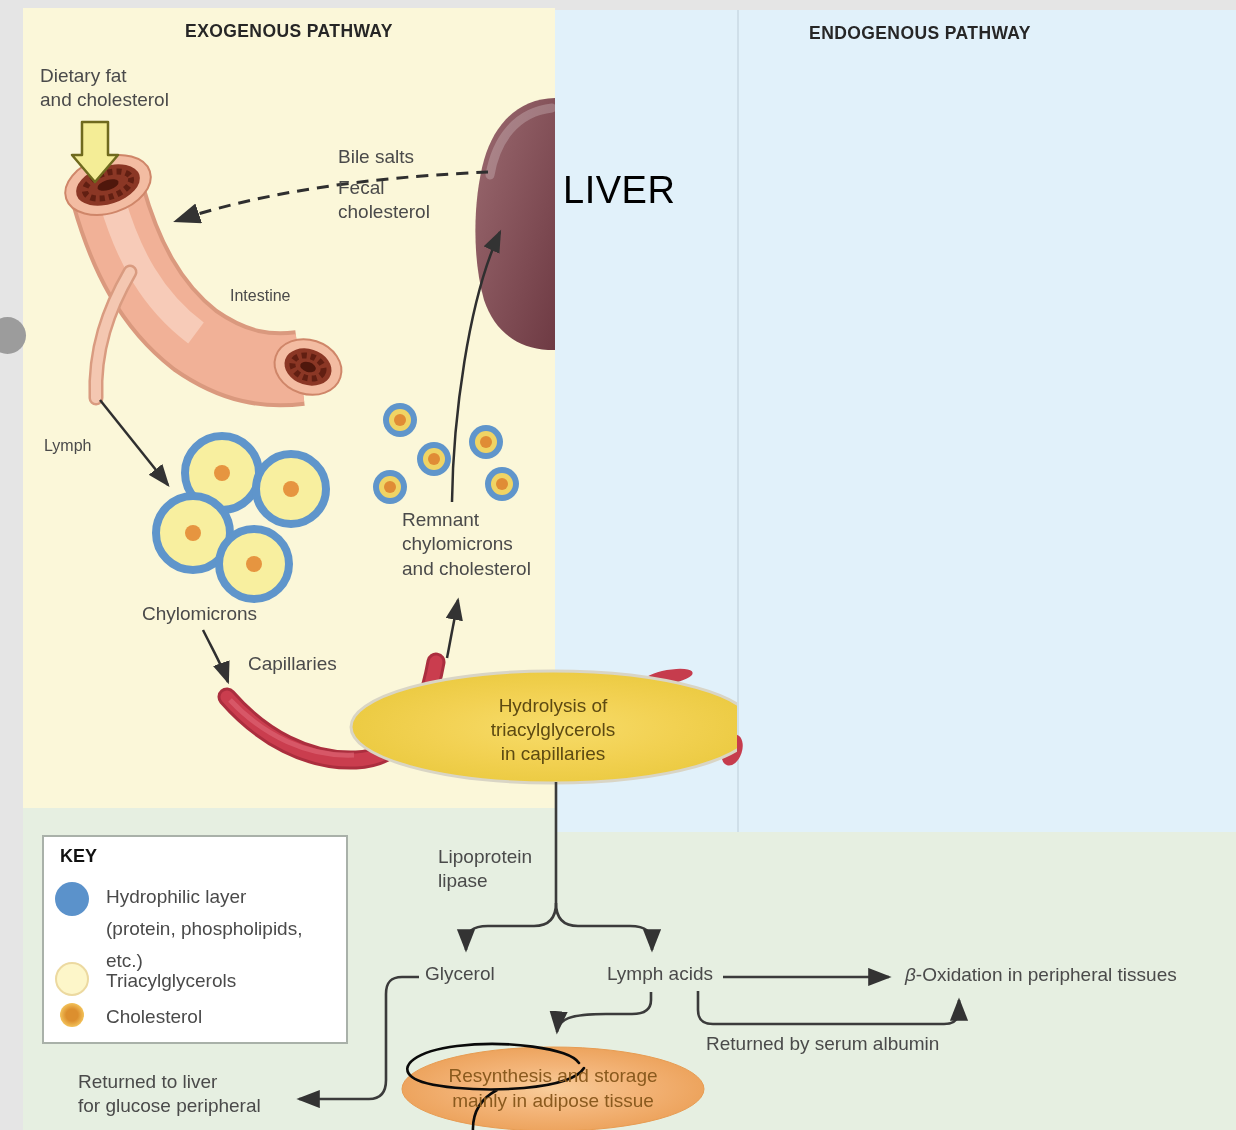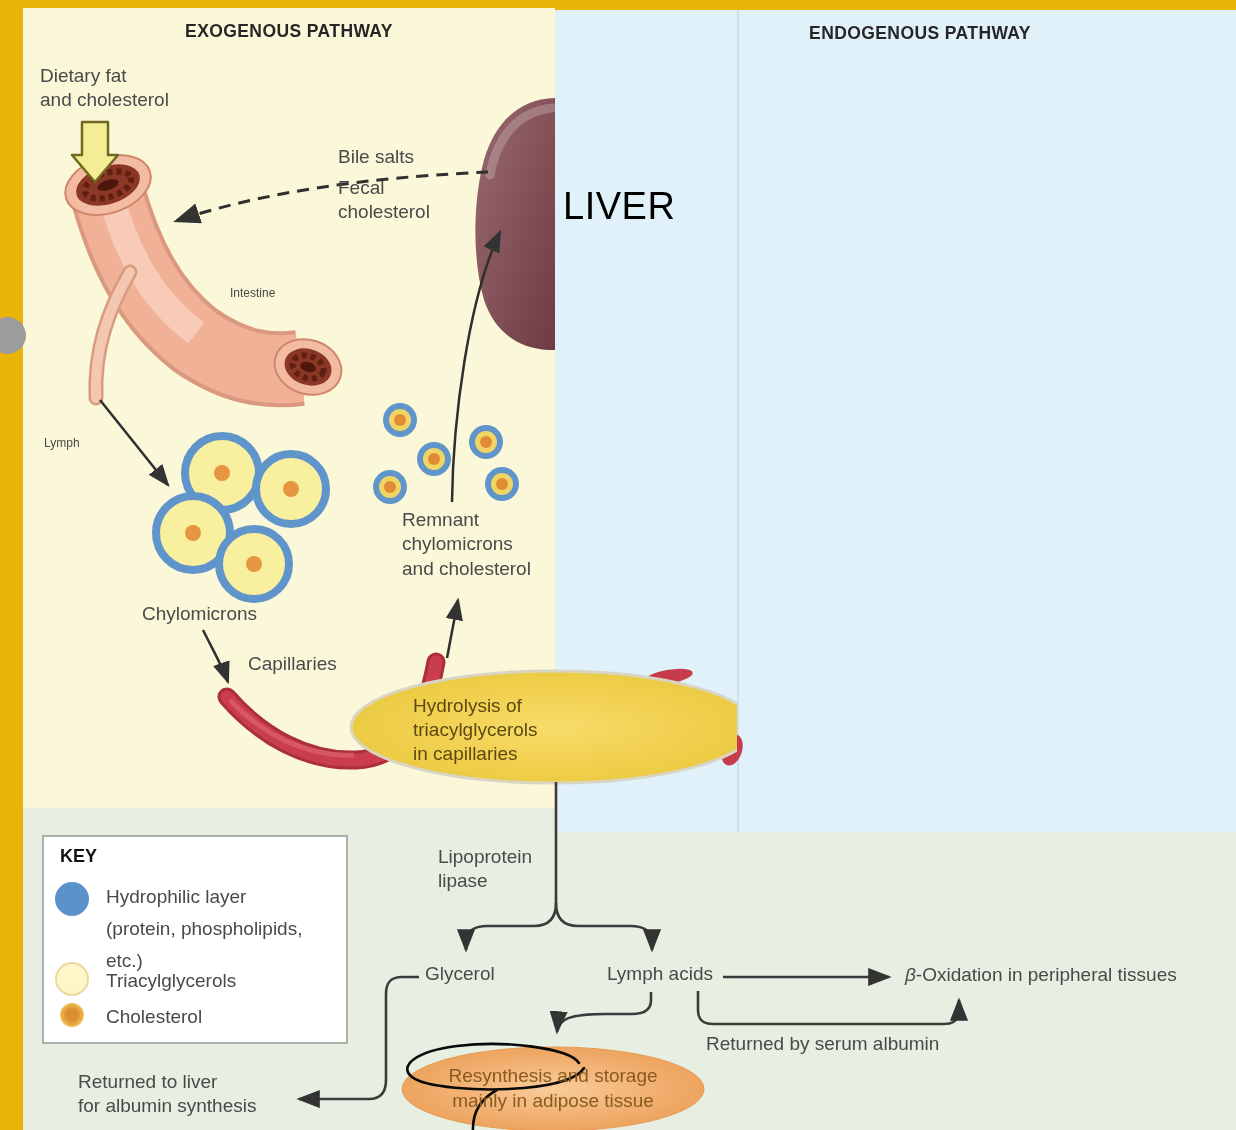--- a/index.html
+++ b/index.html
@@ -1,28 +1,28 @@
 <!DOCTYPE html>
 <html><head>
 <meta charset="utf-8">
 <style>
   html,body{margin:0;padding:0;background:#ffffff;}
-  .stage{position:relative;width:1236px;height:1130px;overflow:hidden;background:#eab308;
+  .stage{position:relative;width:1236px;height:1130px;overflow:hidden;background:#e5e5e5;
          font-family:"Liberation Sans",sans-serif;}
   .bg{position:absolute;}
   .bg-yellow{left:23px;top:8px;width:532px;height:800px;background:#fbf7d9;}
   .bg-green{left:23px;top:808px;width:1213px;height:322px;background:#e6efe1;}
   .bg-blue{left:555px;top:10px;width:681px;height:822px;background:#e1f1fa;}
   .blue-divider{position:absolute;left:737px;top:10px;width:2px;height:822px;background:#cfdfe9;}
   svg.fig{position:absolute;left:0;top:0;z-index:2;pointer-events:none;}
   .lbl{position:absolute;z-index:3;font-size:19px;line-height:1.28;color:#4a4a4a;white-space:pre-line;}
   .hdr{font-weight:bold;font-size:17.5px;color:#262626;letter-spacing:.4px;text-align:center;white-space:nowrap;}
   .liver-lbl{font-size:38px;color:#000;letter-spacing:.5px;white-space:nowrap;}
-  .small-cap{font-size:12px;}
-  .oval-txt{text-align:left;color:#5d4a12;line-height:24px;}
+  .small-cap{font-size:16px;}
+  .oval-txt{text-align:center;color:#5d4a12;line-height:24px;}
   .oval-txt2{text-align:center;color:#8a5a1e;line-height:25px;}
   .keybox{position:absolute;left:42px;top:835px;width:306px;height:209px;background:#ffffff;
           border:2px solid #a9b1a9;box-sizing:border-box;z-index:3;}
   .key-title{position:absolute;left:16px;top:9px;font-weight:bold;font-size:18px;color:#111;text-align:center;}
   .key-item-label{position:absolute;font-size:19px;line-height:32px;color:#4a4a4a;white-space:pre-line;}
   .swatch{position:absolute;border-radius:50%;}
   .sw-hydrophilic{left:11px;top:45px;width:34px;height:34px;background:#5b92cb;}
   .sw-tri{left:11px;top:125px;width:34px;height:34px;background:#fdf6c9;border:2px solid #ecd9a0;box-sizing:border-box;}
   .sw-chol{left:16px;top:166px;width:24px;height:24px;
            background:radial-gradient(circle,#dc8f2e 0 35%,#f2c159 70%,#f6d37b 100%);}
@@ -184,39 +184,39 @@
   </svg>
 
   <div class="lbl hdr" style="left:23px;top:20px;width:532px;">EXOGENOUS PATHWAY</div>
   <div class="lbl hdr" style="left:620px;top:22px;width:600px;">ENDOGENOUS PATHWAY</div>
 
   <div class="lbl" style="left:40px;top:64px;">Dietary fat
 and cholesterol</div>
   <div class="lbl" style="left:338px;top:145px;">Bile salts</div>
   <div class="lbl" style="left:338px;top:176px;">Fecal
 cholesterol</div>
-  <div class="lbl liver-lbl" style="left:563px;top:166px;margin-top:16px;">LIVER</div>
+  <div class="lbl liver-lbl" style="left:563px;top:166px;">LIVER</div>
   <div class="lbl small-cap" style="left:230px;top:286px;">Intestine</div>
   <div class="lbl small-cap" style="left:44px;top:436px;">Lymph</div>
   <div class="lbl" style="left:142px;top:602px;">Chylomicrons</div>
   <div class="lbl" style="left:248px;top:652px;">Capillaries</div>
   <div class="lbl" style="left:402px;top:508px;">Remnant
 chylomicrons
 and cholesterol</div>
   <div class="lbl oval-txt" style="left:413px;top:694px;width:280px;">Hydrolysis of
 triacylglycerols
 in capillaries</div>
   <div class="lbl" style="left:438px;top:845px;">Lipoprotein
 lipase</div>
   <div class="lbl" style="left:425px;top:962px;">Glycerol</div>
   <div class="lbl" style="left:607px;top:962px;">Lymph acids</div>
   <div class="lbl" style="left:905px;top:963px;white-space:nowrap;"><span class="beta">β</span><span>-Oxidation in peripheral tissues</span></div>
   <div class="lbl" style="left:706px;top:1032px;">Returned by serum albumin</div>
   <div class="lbl" style="left:78px;top:1070px;">Returned to liver
-for albumin synthesis</div>
+for glucose peripheral</div>
   <div class="lbl oval-txt2" style="left:413px;top:1063px;width:280px;">Resynthesis and storage
 mainly in adipose tissue</div>
 
   <div class="keybox">
     <div class="key-title">KEY</div>
     <div class="swatch sw-hydrophilic"></div>
     <div class="key-item-label" style="left:62px;top:44px;width:232px;">Hydrophilic layer
 (protein, phospholipids,
 etc.)</div>
     <div class="swatch sw-tri"></div>

